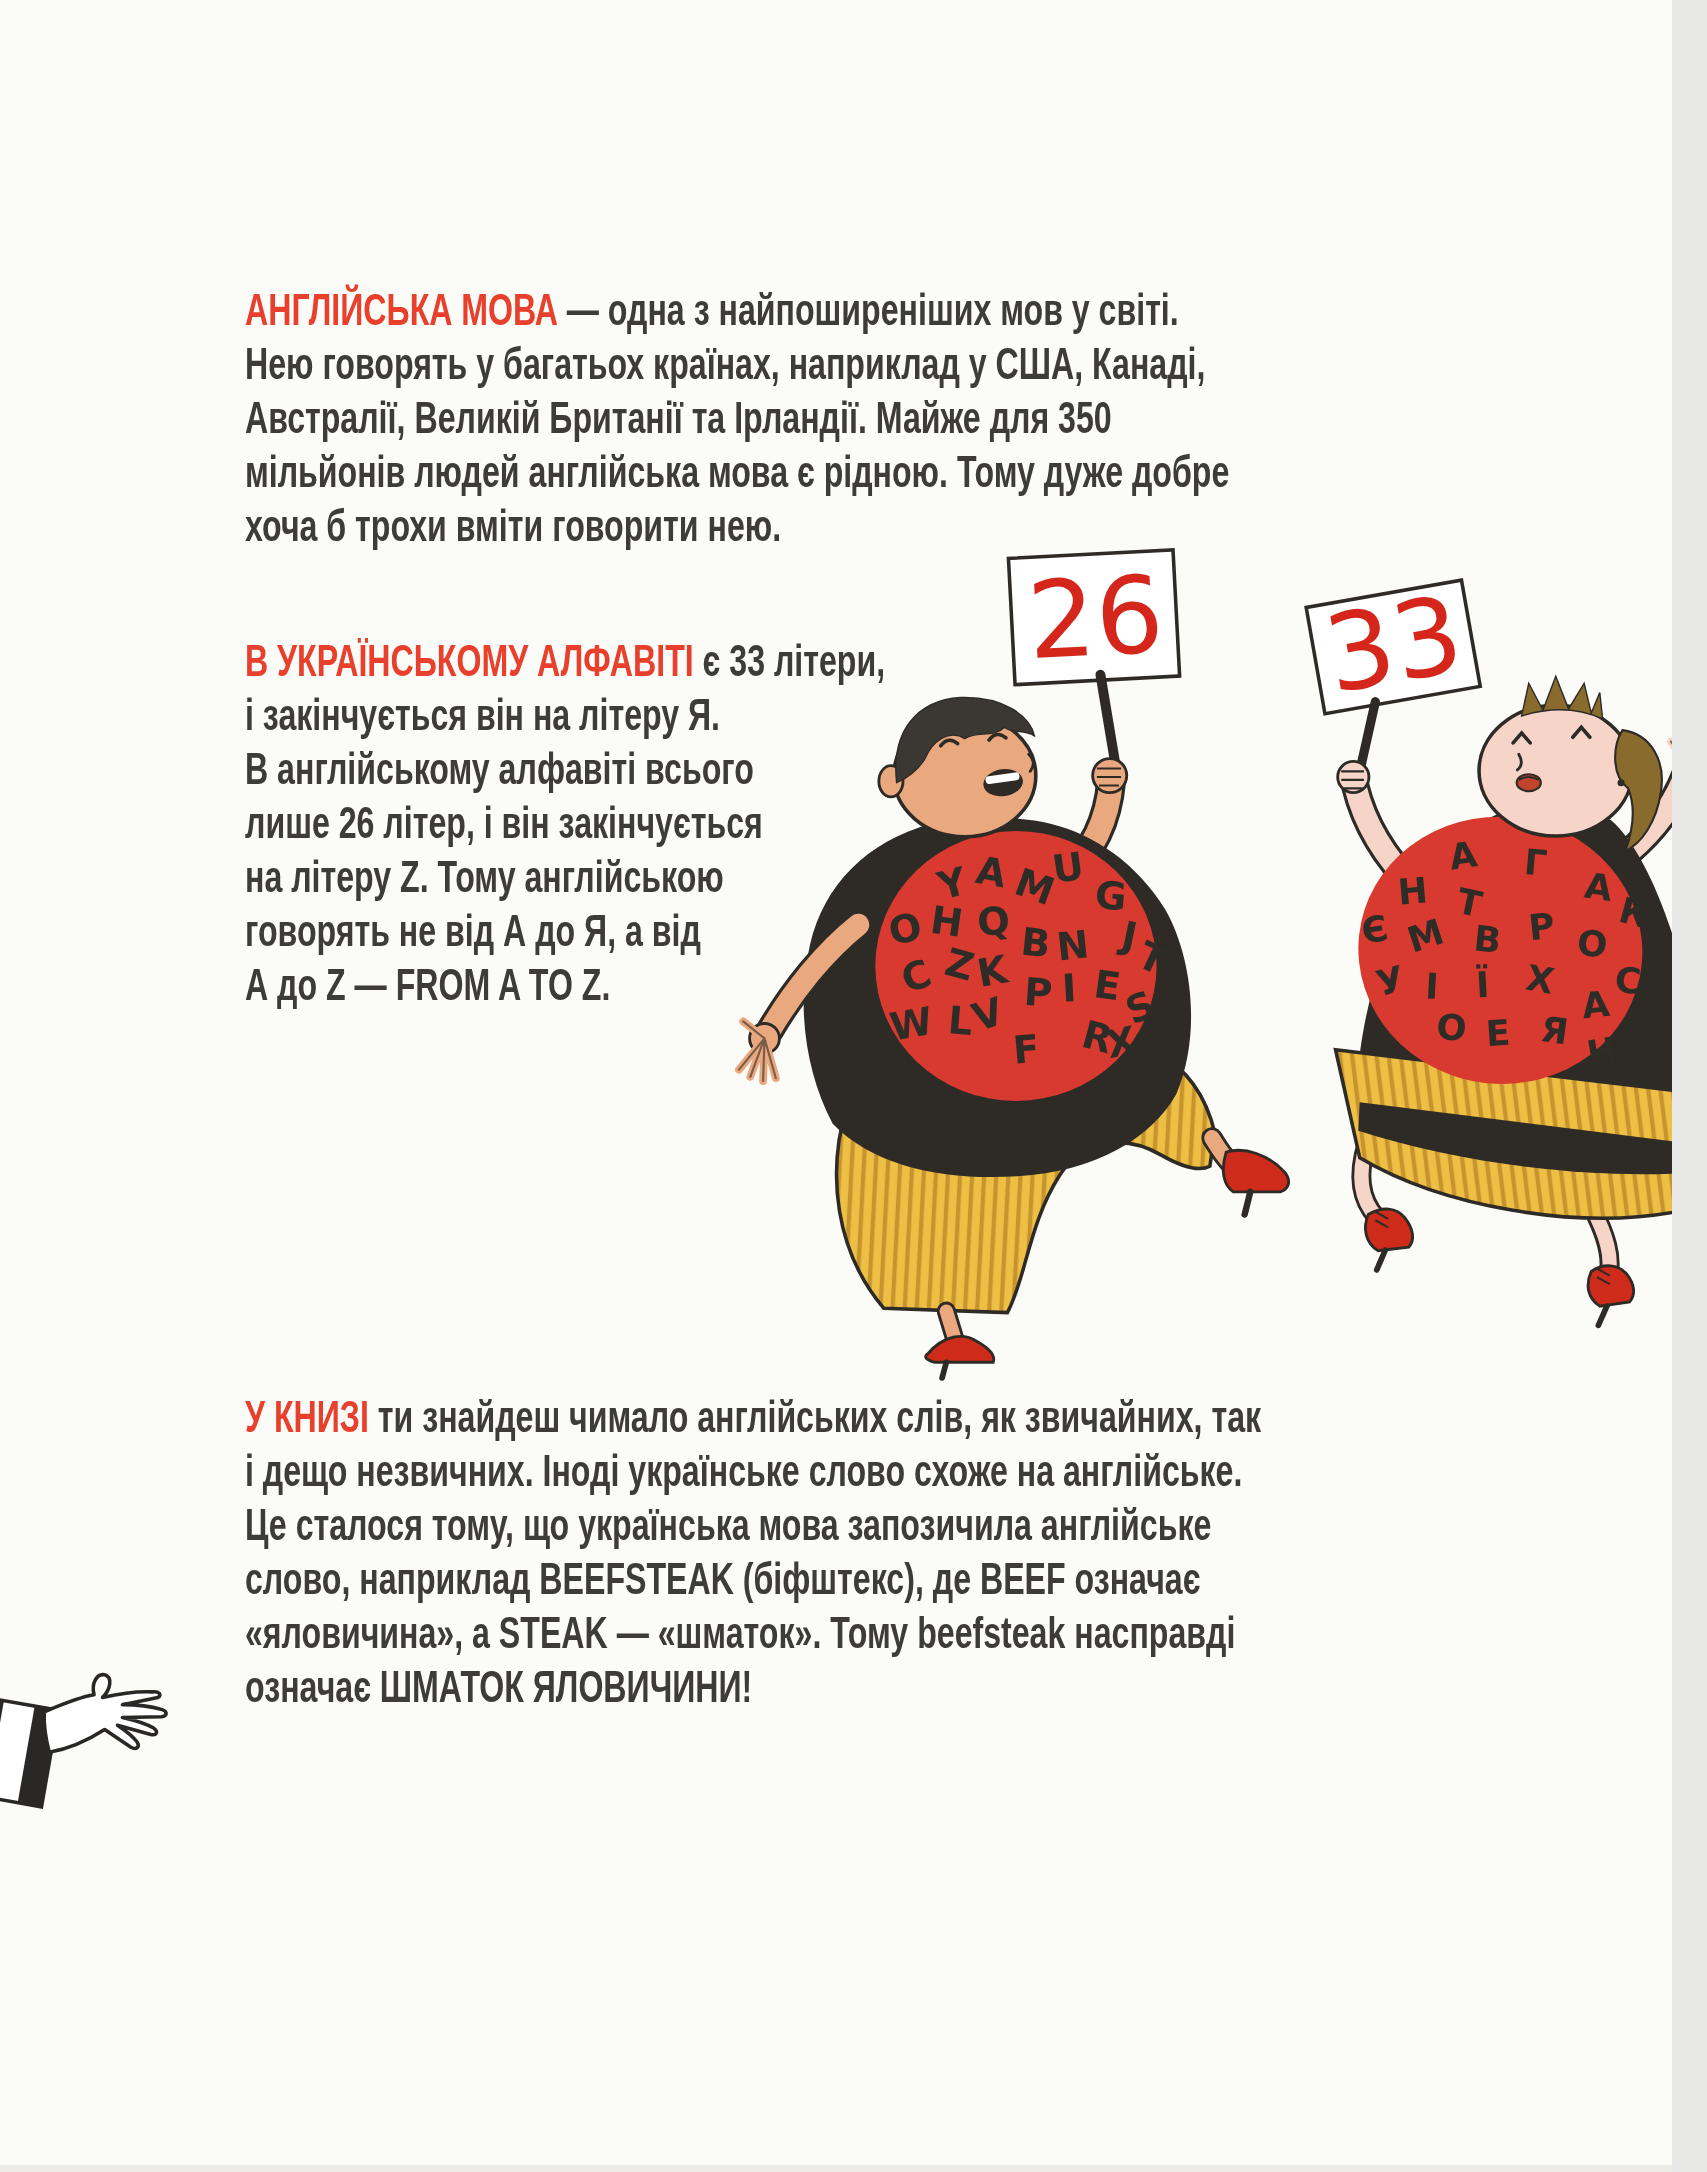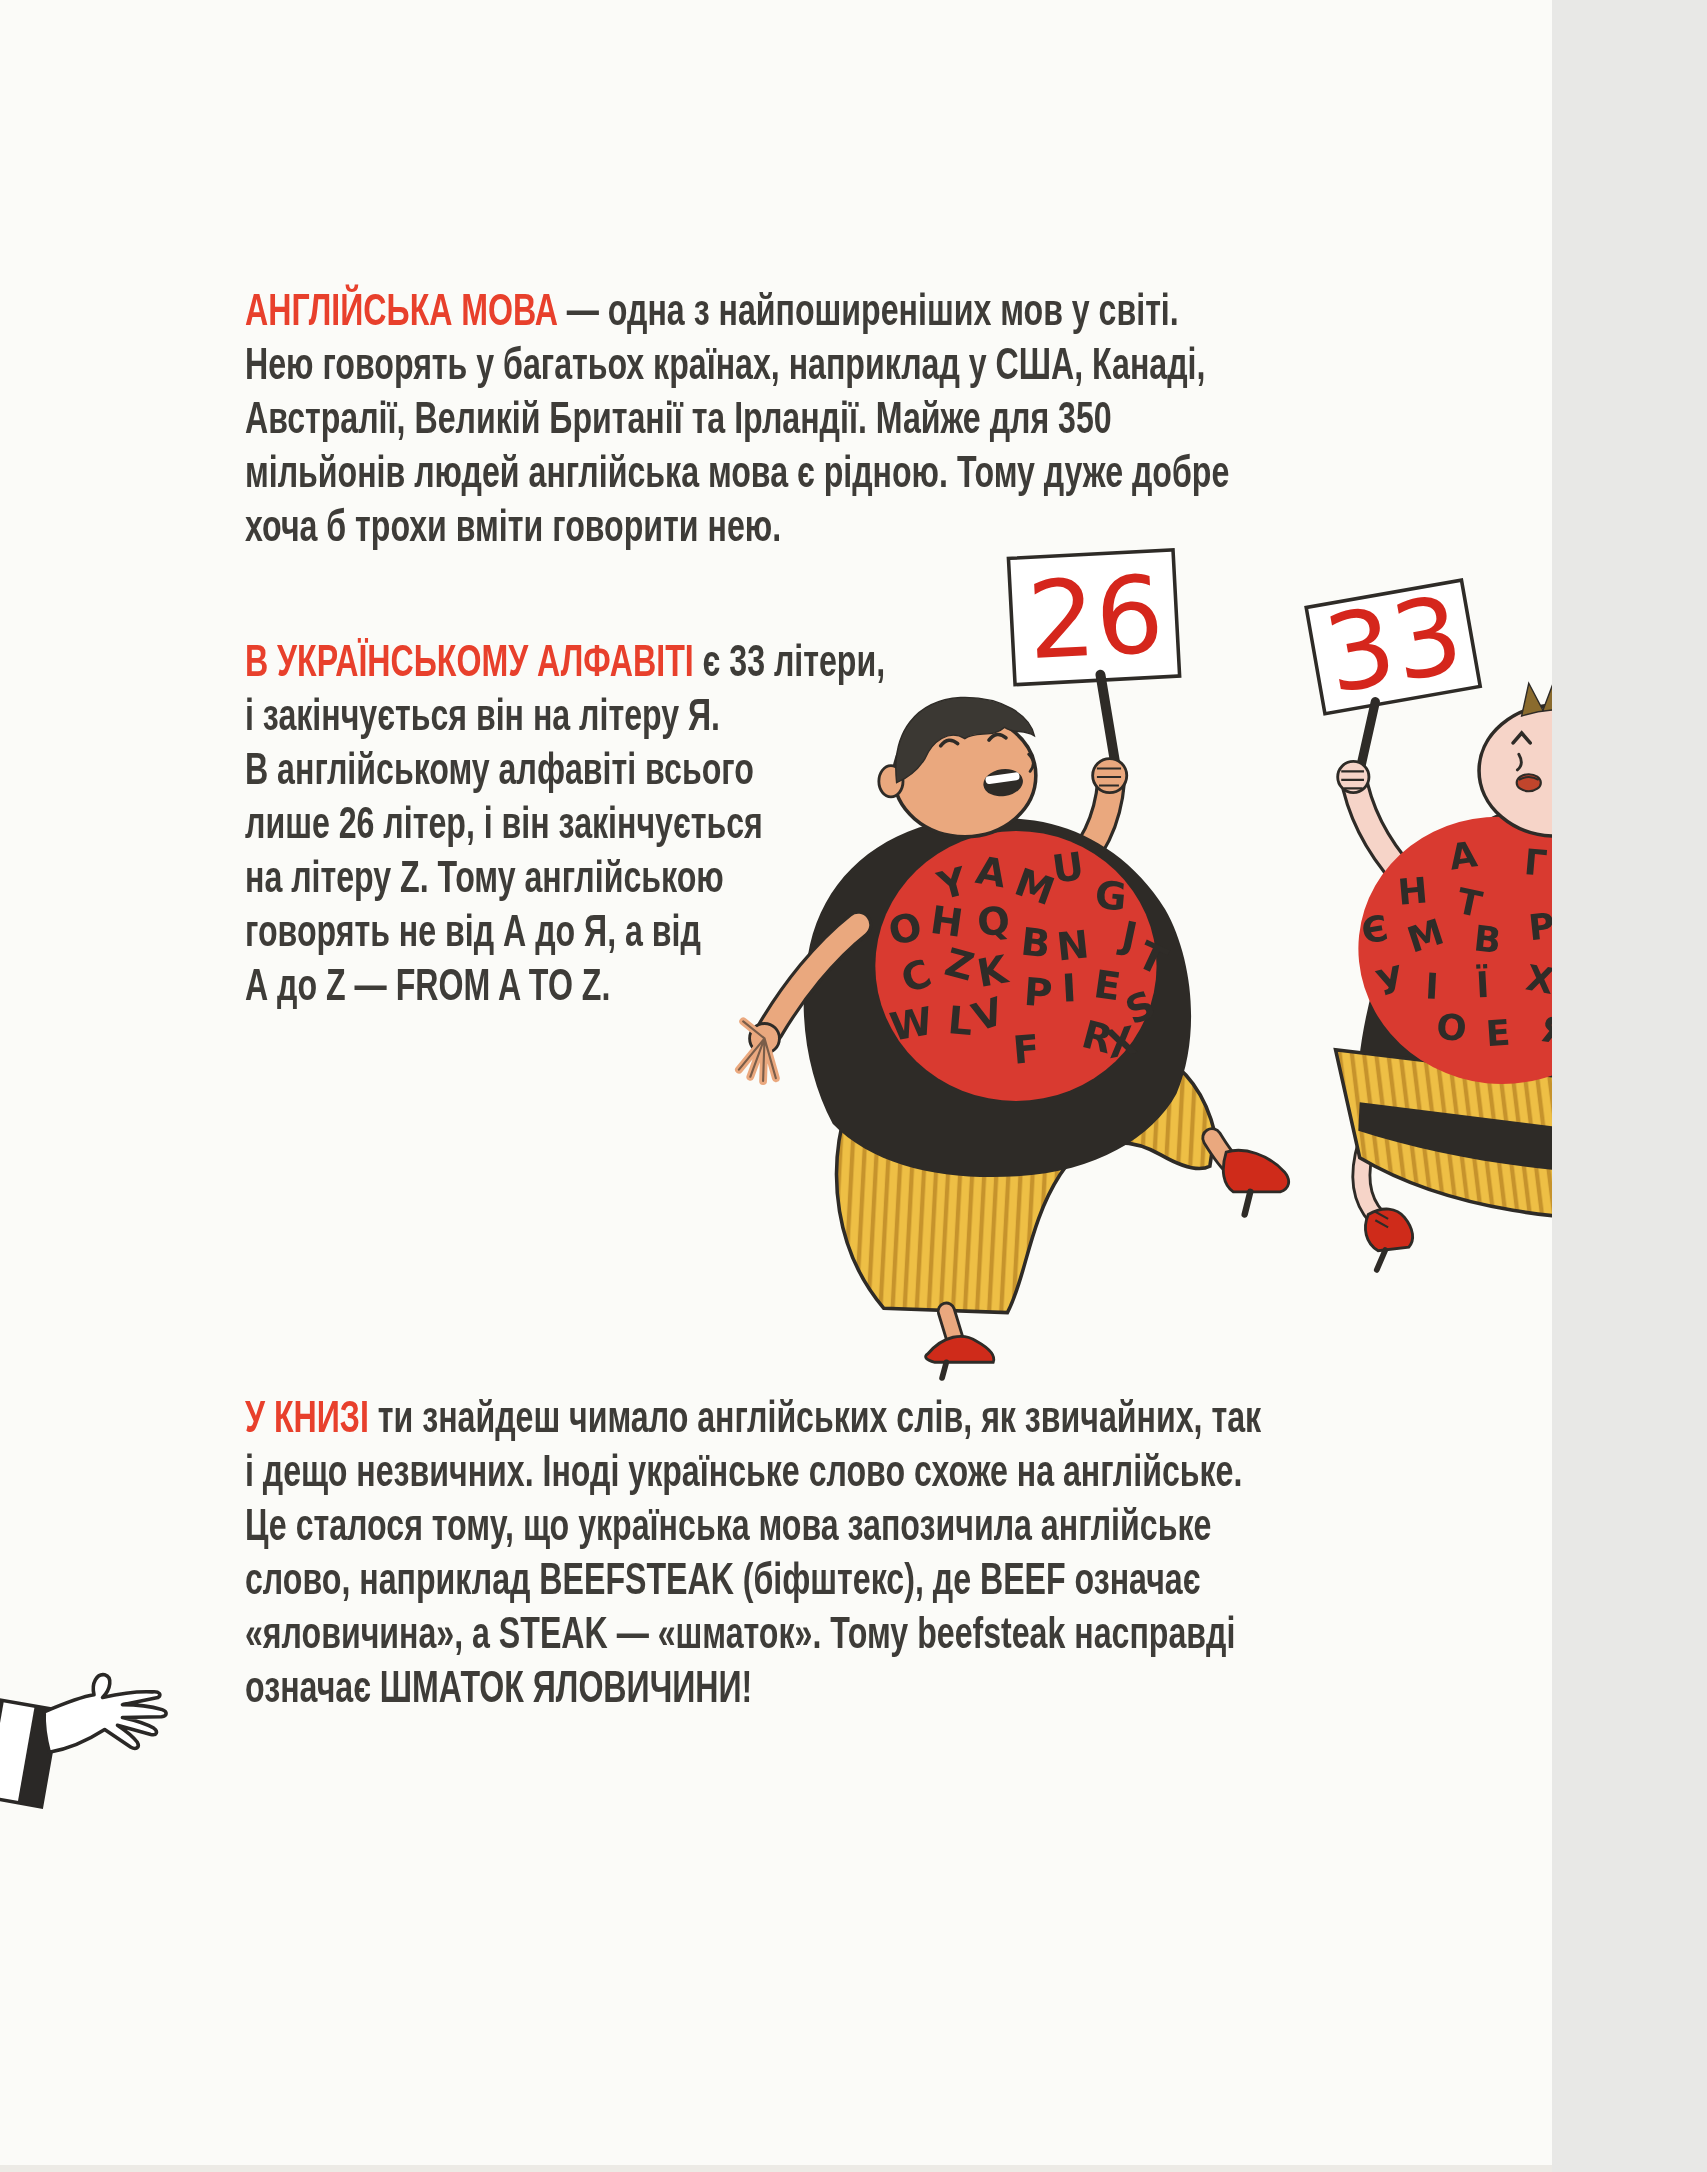--- a/index.html
+++ b/index.html
@@ -1,18 +1,18 @@
 <!DOCTYPE html>
 <html style="font-size:11.4px"><head>
 <meta charset="utf-8">
 <style>
   html,body{margin:0;padding:0;background:#e8e8e6;}
   .page{
     position:relative;
-    width:1552px;height:2172px;
+    width:1672px;height:2172px;
     background:#fbfbf8;
     overflow:hidden;
     font-family:"Liberation Sans",sans-serif;
   }
   .para{
     position:absolute;
     left:245px;
     font-weight:bold;
     font-size:44px;
     line-height:54px;

